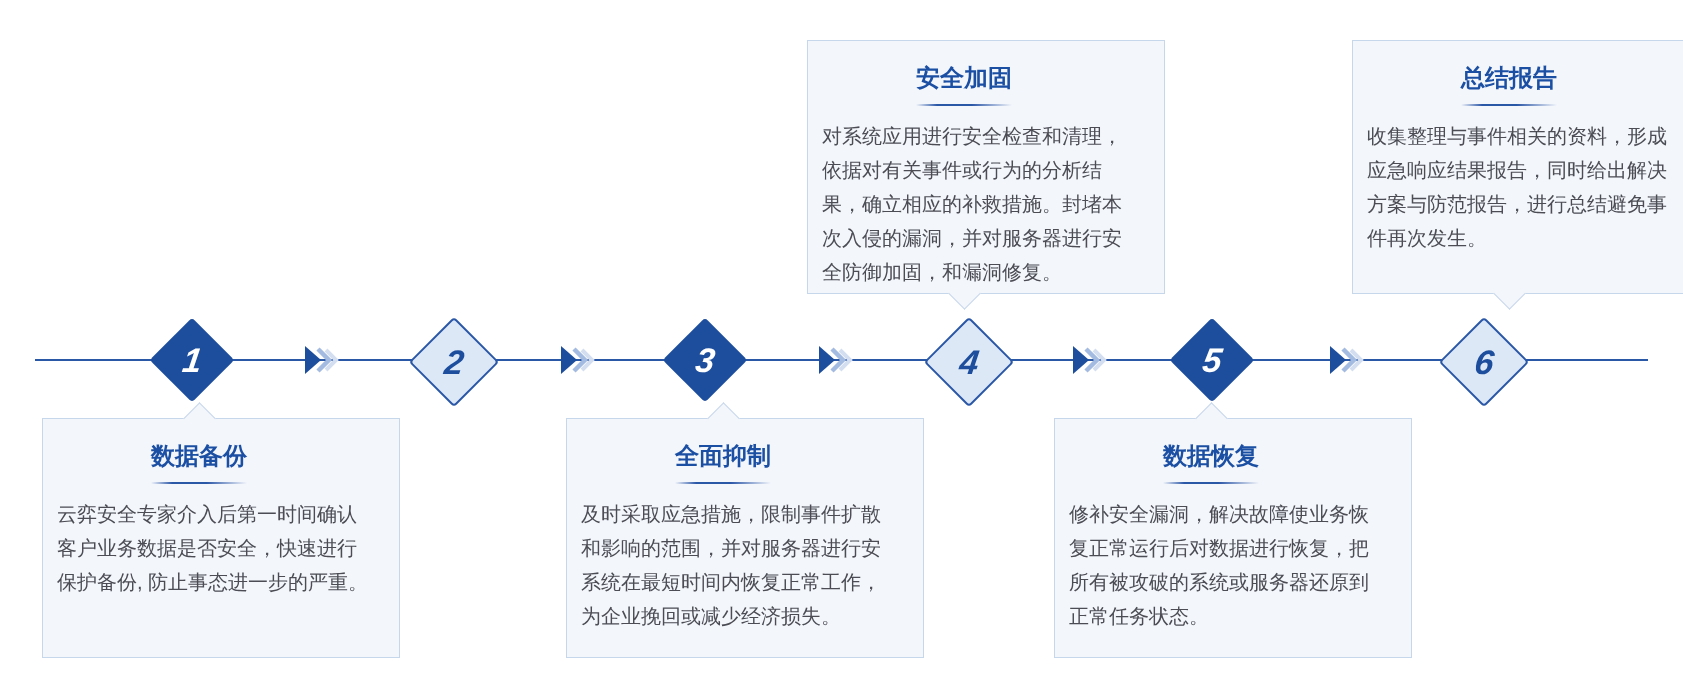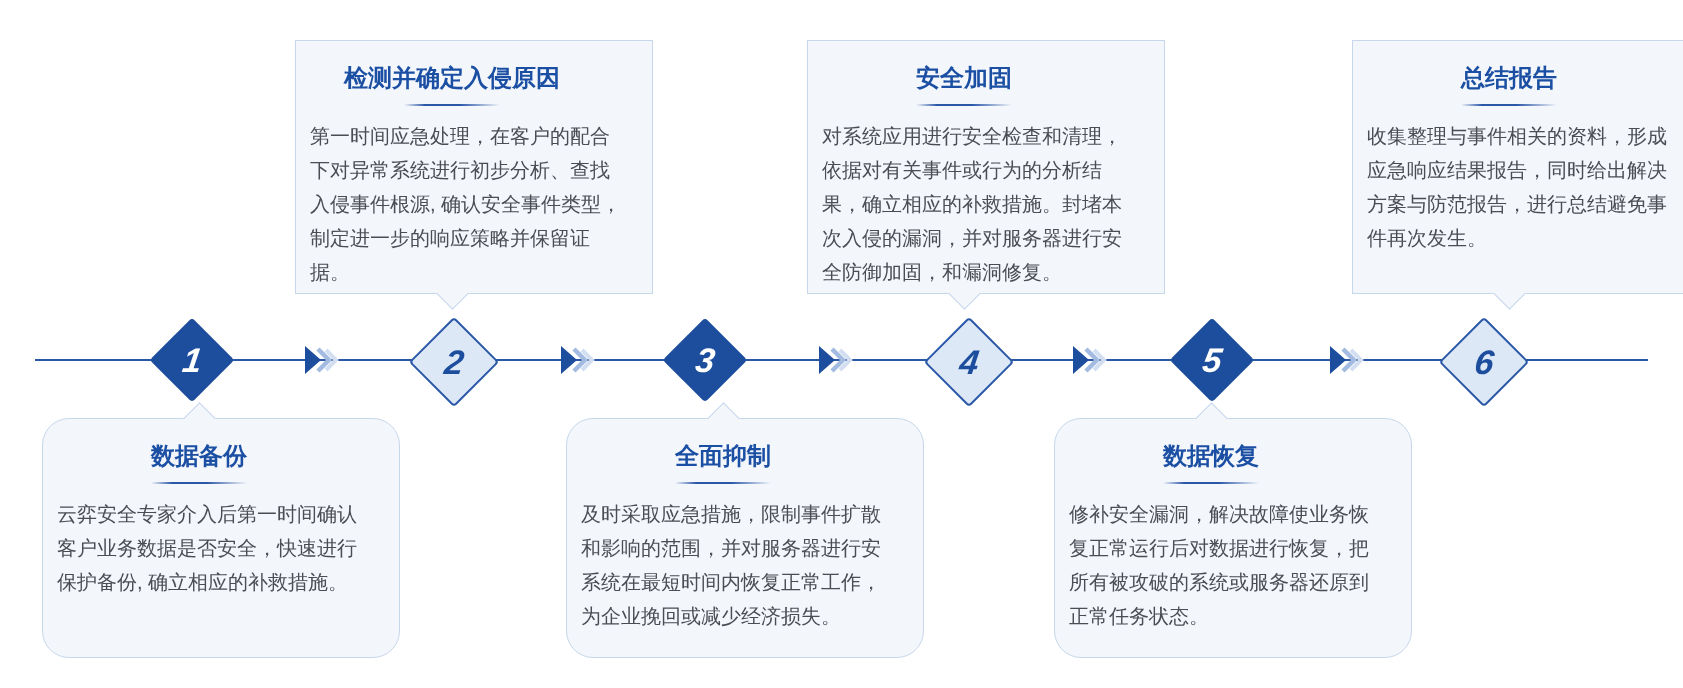--- a/index.html
+++ b/index.html
@@ -19,21 +19,21 @@
   .diamond.dark .num{color:#ffffff;}
   .diamond.light .num{color:#1d4e9d;}
   .d1{left:162px}.d2{left:422px}.d3{left:675px}.d4{left:937px}.d5{left:1182px}.d6{left:1452px}
   
   .fwd{position:absolute;top:346px;width:36px;height:28px;z-index:2;}
   .a1{left:305px}.a2{left:561px}.a3{left:819px}.a4{left:1073px}.a5{left:1330px}
   
   .card{position:absolute;width:358px;background:#f3f6fb;border:1px solid #c7d7eb;
     box-sizing:border-box;z-index:2;}
   .card.top{top:40px;height:254px;}
-  .card.bottom{top:418px;height:240px;border-radius:27px;}
+  .card.bottom{top:418px;height:240px;}
   .c1{left:42px}.c2{left:295px}.c3{left:566px}.c4{left:807px}.c5{left:1054px}.c6{left:1352px}
   .card-title{margin-top:22px;text-align:center;color:#1b4fa3;font-weight:bold;font-size:24px;
     line-height:30px;transform:translateX(-22px);}
   .divider{width:96px;height:2px;margin:11px auto 13px auto;transform:translateX(-22px);
     background:linear-gradient(90deg,rgba(43,87,167,0) 0%,#2b57a7 22%,#2b57a7 58%,rgba(43,87,167,0) 100%);}
   .card-body{padding:0 14px;color:#4b4c54;font-size:20px;line-height:34px;white-space:pre-line;
     text-align:left;}
   
   .notch{position:absolute;width:22px;height:22px;background:#f3f6fb;transform:rotate(45deg);
     left:145px;z-index:4;}
@@ -90,34 +90,24 @@
     <path d="M21,4 L31,14 L21,24" fill="none" stroke="#d3dff1" stroke-width="4"></path>
     <path d="M13,3 L24,14 L13,25" fill="none" stroke="#a3bbe1" stroke-width="4.5"></path>
     <polygon points="0,0 16,14 0,28" fill="#1d4e9d"></polygon>
   </svg>
 
   <div class="card bottom c1">
     <div class="card-title">数据备份</div>
     <div class="divider"></div>
     <div class="card-body">云弈安全专家介入后第一时间确认
 客户业务数据是否安全，快速进行
-保护备份, 确立相应的补救措施。</div>
+保护备份, 防止事态进一步的严重。</div>
     <div class="notch"></div>
   </div>
 
-  <div class="card top c2">
-    <div class="card-title">检测并确定入侵原因</div>
-    <div class="divider"></div>
-    <div class="card-body">第一时间应急处理，在客户的配合
-下对异常系统进行初步分析、查找
-入侵事件根源, 确认安全事件类型，
-制定进一步的响应策略并保留证
-据。</div>
-    <div class="notch"></div>
-  </div>
 
   <div class="card bottom c3">
     <div class="card-title">全面抑制</div>
     <div class="divider"></div>
     <div class="card-body">及时采取应急措施，限制事件扩散
 和影响的范围，并对服务器进行安
 系统在最短时间内恢复正常工作，
 为企业挽回或减少经济损失。</div>
     <div class="notch"></div>
   </div>

